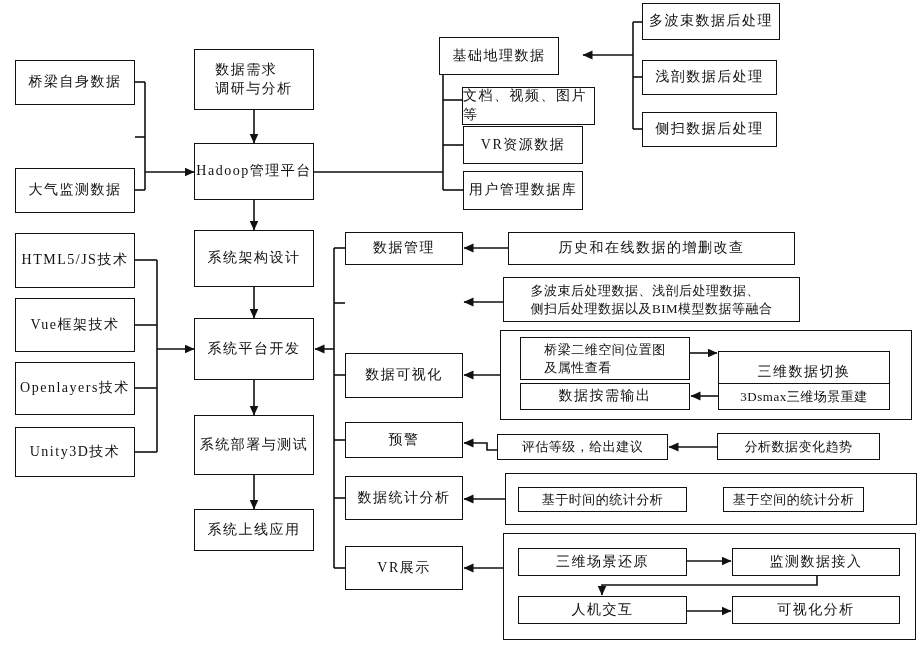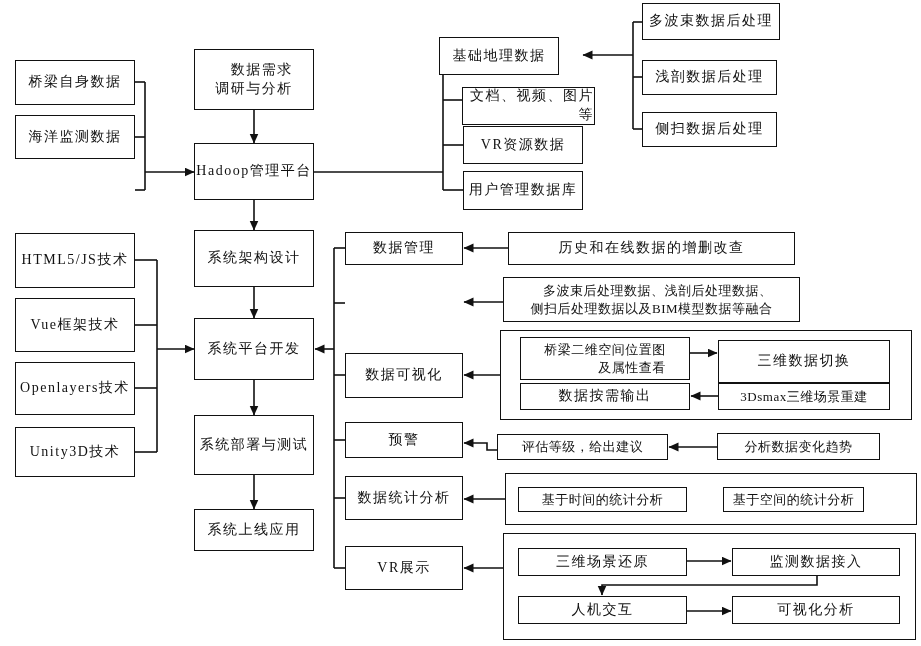--- a/index.html
+++ b/index.html
@@ -5,21 +5,21 @@
   html,body{margin:0;padding:0;background:#ffffff;}
   #stage{
     position:relative;width:921px;height:646px;background:#ffffff;
     font-family:"Liberation Serif","DejaVu Serif",serif;color:#111;
     overflow:hidden;
   }
   #wires{position:absolute;left:0;top:0;width:921px;height:646px;}
   .node{
     position:absolute;box-sizing:border-box;border:1.6px solid #111;
     background:#fff;display:flex;align-items:center;justify-content:center;
-    text-align:right;font-size:14px;letter-spacing:1.5px;line-height:1.35;
+    text-align:left;font-size:14px;letter-spacing:1.5px;line-height:1.35;
     white-space:pre-line;
   }
   .node.small{font-size:13px;letter-spacing:0.5px;}
   .node.group{background:transparent;}
 </style>
 </head>
 <body>
 
 <div id="stage">
 
@@ -84,21 +84,21 @@
       <polyline points="803,367 803,382" marker-end="url(#ar)"></polyline>
       <polyline points="718,396 691,396" marker-end="url(#ar)"></polyline>
 
       <polyline points="687,561 731,561" marker-end="url(#ar)"></polyline>
       <polyline points="817,576 817,585 602,585 602,595" marker-end="url(#ar)"></polyline>
       <polyline points="687,611 731,611" marker-end="url(#ar)"></polyline>
     </g>
   </svg>
 
   <div class="node" style="left:15px;top:60px;width:120px;height:45px">桥梁自身数据</div>
-  <div class="node" style="left:15px;top:115px;width:120px;height:44px">海洋监测数据</div>
+  <div class="node" style="left:15px;top:168px;width:120px;height:45px">大气监测数据</div>
 
   <div class="node" style="left:194px;top:49px;width:120px;height:61px">数据需求
 调研与分析</div>
   <div class="node" style="left:194px;top:143px;width:120px;height:57px">Hadoop管理平台</div>
   <div class="node" style="left:194px;top:230px;width:120px;height:57px">系统架构设计</div>
   <div class="node" style="left:194px;top:318px;width:120px;height:62px">系统平台开发</div>
   <div class="node" style="left:194px;top:509px;width:120px;height:42px">系统上线应用</div>
   <div class="node" style="left:194px;top:415px;width:120px;height:60px">系统部署与测试</div>
 
   <div class="node" style="left:439px;top:37px;width:120px;height:38px">基础地理数据</div>
@@ -121,21 +121,21 @@
   <div class="node" style="left:345px;top:476px;width:118px;height:44px">数据统计分析</div>
   <div class="node" style="left:345px;top:546px;width:118px;height:44px">VR展示</div>
 
   <div class="node" style="left:508px;top:232px;width:287px;height:33px">历史和在线数据的增删改查</div>
   <div class="node small" style="left:503px;top:277px;width:297px;height:45px">多波束后处理数据、浅剖后处理数据、
 侧扫后处理数据以及BIM模型数据等融合</div>
 
   <div class="node group" style="left:500px;top:330px;width:412px;height:90px"></div>
   <div class="node small" style="left:520px;top:337px;width:170px;height:43px">桥梁二维空间位置图
 及属性查看</div>
-  <div class="node" style="left:718px;top:340px;width:172px;height:43px">三维数据切换</div>
+  <div class="node" style="left:718px;top:351px;width:172px;height:43px">三维数据切换</div>
   <div class="node" style="left:520px;top:383px;width:170px;height:27px">数据按需输出</div>
   <div class="node small" style="left:718px;top:383px;width:172px;height:27px">3Dsmax三维场景重建</div>
 
   <div class="node small" style="left:497px;top:434px;width:171px;height:26px">评估等级，给出建议</div>
   <div class="node small" style="left:717px;top:433px;width:163px;height:27px">分析数据变化趋势</div>
 
   <div class="node group" style="left:505px;top:473px;width:412px;height:52px"></div>
   <div class="node small" style="left:518px;top:487px;width:169px;height:25px">基于时间的统计分析</div>
   <div class="node small" style="left:723px;top:487px;width:141px;height:25px">基于空间的统计分析</div>
 

